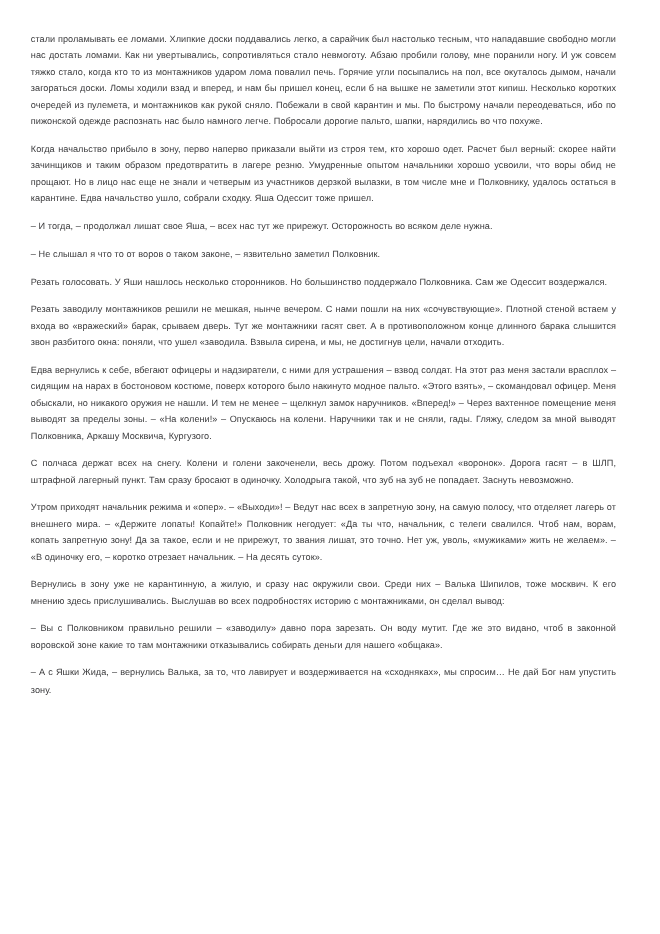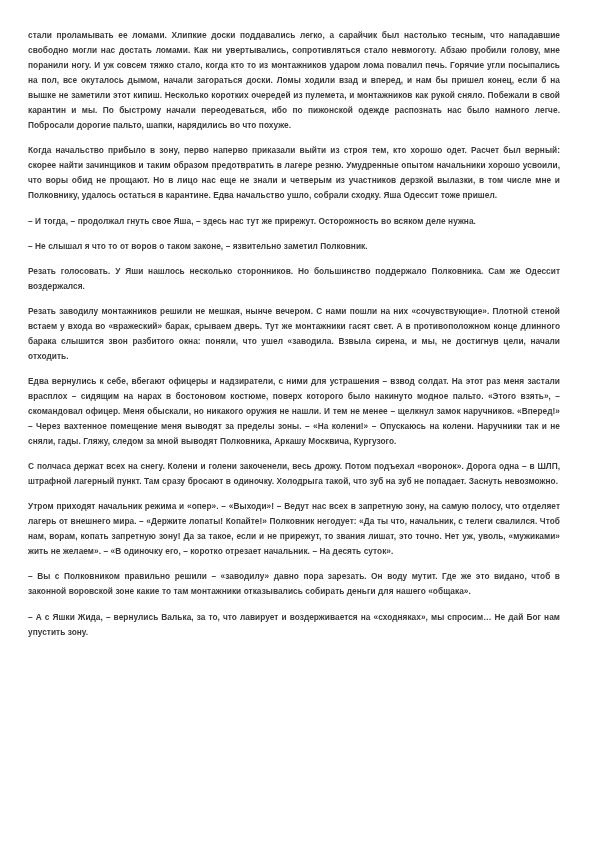--- a/index.html
+++ b/index.html
@@ -29,21 +29,20 @@
   p.para {
     margin: 0 12px 10px 0;
     font-size: 8.3px;
     line-height: 15.05px;
     text-align: justify;
     text-justify: inter-word;
     color: #3b3b3d;
     letter-spacing: 0.005em;
     word-spacing: 0.01em;
     hyphens: none;
-    font-weight: bold;
     -webkit-hyphens: none;
   }
   p.para:last-child {
     margin-bottom: 0;
   }
   p.para.dialogue {
     text-align: justify;
   }
 </style>
 </head>
@@ -51,33 +50,34 @@
 
 <div id="page">
   <div class="doc-body">
 
     <p class="para">стали проламывать ее ломами. Хлипкие доски поддавались легко, а сарайчик был настолько тесным, что нападавшие свободно могли нас достать ломами. Как ни увертывались, сопротивляться стало невмоготу. Абзаю пробили голову, мне поранили ногу. И уж совсем тяжко стало, когда кто то из монтажников ударом лома повалил печь. Горячие угли посыпались на пол, все окуталось дымом, начали загораться доски. Ломы ходили взад и вперед, и нам бы пришел конец, если б на вышке не заметили этот кипиш. Несколько коротких очередей из пулемета, и монтажников как рукой сняло. Побежали в свой карантин и мы. По быстрому начали переодеваться, ибо по пижонской одежде распознать нас было намного легче. Побросали дорогие пальто, шапки, нарядились во что похуже.</p>
 
     <p class="para">Когда начальство прибыло в зону, перво наперво приказали выйти из строя тем, кто хорошо одет. Расчет был верный: скорее найти зачинщиков и таким образом предотвратить в лагере резню. Умудренные опытом начальники хорошо усвоили, что воры обид не прощают. Но в лицо нас еще не знали и четверым из участников дерзкой вылазки, в том числе мне и Полковнику, удалось остаться в карантине. Едва начальство ушло, собрали сходку. Яша Одессит тоже пришел.</p>
 
 
 
-    <p class="para dialogue">– И тогда, – продолжал гнуть свое Яша, – здесь нас тут же прирежут. Осторожность во всяком деле нужна.</p>
+    <p class="para dialogue">– И тогда, – продолжал лишат свое Яша, – всех нас тут же прирежут. Осторожность во всяком деле нужна.</p>
 
     <p class="para dialogue">– Не слышал я что то от воров о таком законе, – язвительно заметил Полковник.</p>
 
     <p class="para">Резать голосовать. У Яши нашлось несколько сторонников. Но большинство поддержало Полковника. Сам же Одессит воздержался.</p>
 
     <p class="para">Резать заводилу монтажников решили не мешкая, нынче вечером. С нами пошли на них «сочувствующие». Плотной стеной встаем у входа во «вражеский» барак, срываем дверь. Тут же монтажники гасят свет. А в противоположном конце длинного барака слышится звон разбитого окна: поняли, что ушел «заводила. Взвыла сирена, и мы, не достигнув цели, начали отходить.</p>
 
     <p class="para">Едва вернулись к себе, вбегают офицеры и надзиратели, с ними для устрашения – взвод солдат. На этот раз меня застали врасплох – сидящим на нарах в бостоновом костюме, поверх которого было накинуто модное пальто. «Этого взять», – скомандовал офицер. Меня обыскали, но никакого оружия не нашли. И тем не менее – щелкнул замок наручников. «Вперед!» – Через вахтенное помещение меня выводят за пределы зоны. – «На колени!» – Опускаюсь на колени. Наручники так и не сняли, гады. Гляжу, следом за мной выводят Полковника, Аркашу Москвича, Кургузого.</p>
 
-    <p class="para">С полчаса держат всех на снегу. Колени и голени закоченели, весь дрожу. Потом подъехал «воронок». Дорога одна – в ШЛП, штрафной лагерный пункт. Там сразу бросают в одиночку. Холодрыга такой, что зуб на зуб не попадает. Заснуть невозможно.</p>
+    <p class="para">С полчаса держат всех на снегу. Колени и голени закоченели, весь дрожу. Потом подъехал «воронок». Дорога гасят – в ШЛП, штрафной лагерный пункт. Там сразу бросают в одиночку. Холодрыга такой, что зуб на зуб не попадает. Заснуть невозможно.</p>
 
     <p class="para">Утром приходят начальник режима и «опер». – «Выходи»! – Ведут нас всех в запретную зону, на самую полосу, что отделяет лагерь от внешнего мира. – «Держите лопаты! Копайте!» Полковник негодует: «Да ты что, начальник, с телеги свалился. Чтоб нам, ворам, копать запретную зону! Да за такое, если и не прирежут, то звания лишат, это точно. Нет уж, уволь, «мужиками» жить не желаем». – «В одиночку его, – коротко отрезает начальник. – На десять суток».</p>
 
+    <p class="para">Вернулись в зону уже не карантинную, а жилую, и сразу нас окружили свои. Среди них – Валька Шипилов, тоже москвич. К его мнению здесь прислушивались. Выслушав во всех подробностях историю с монтажниками, он сделал вывод:</p>
 
     <p class="para dialogue">– Вы с Полковником правильно решили – «заводилу» давно пора зарезать. Он воду мутит. Где же это видано, чтоб в законной воровской зоне какие то там монтажники отказывались собирать деньги для нашего «общака».</p>
 
     <p class="para dialogue">– А с Яшки Жида, – вернулись Валька, за то, что лавирует и воздерживается на «сходняках», мы спросим… Не дай Бог нам упустить зону.</p>
 
   </div>
 </div>
 
 </body></html>

